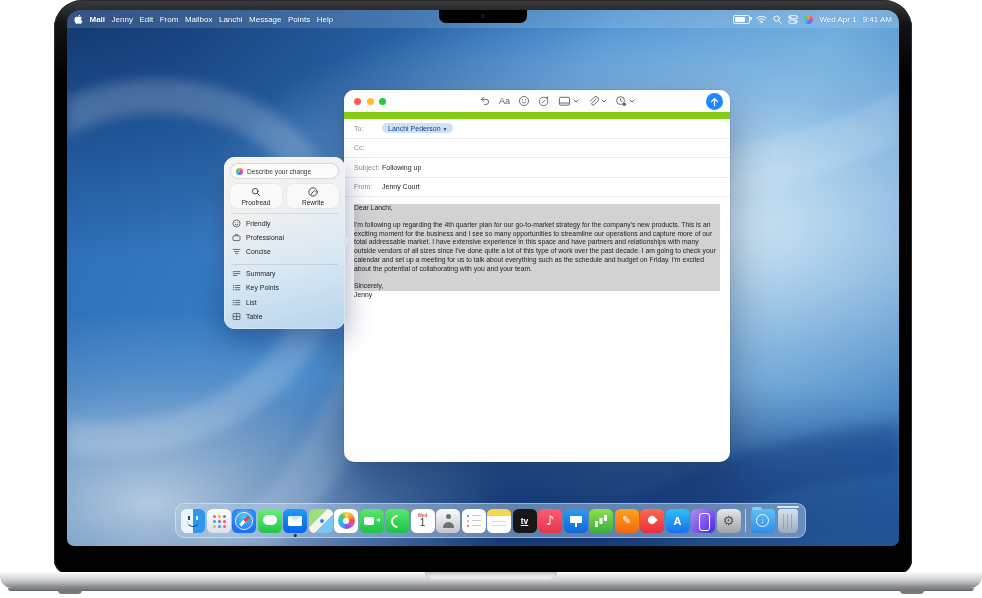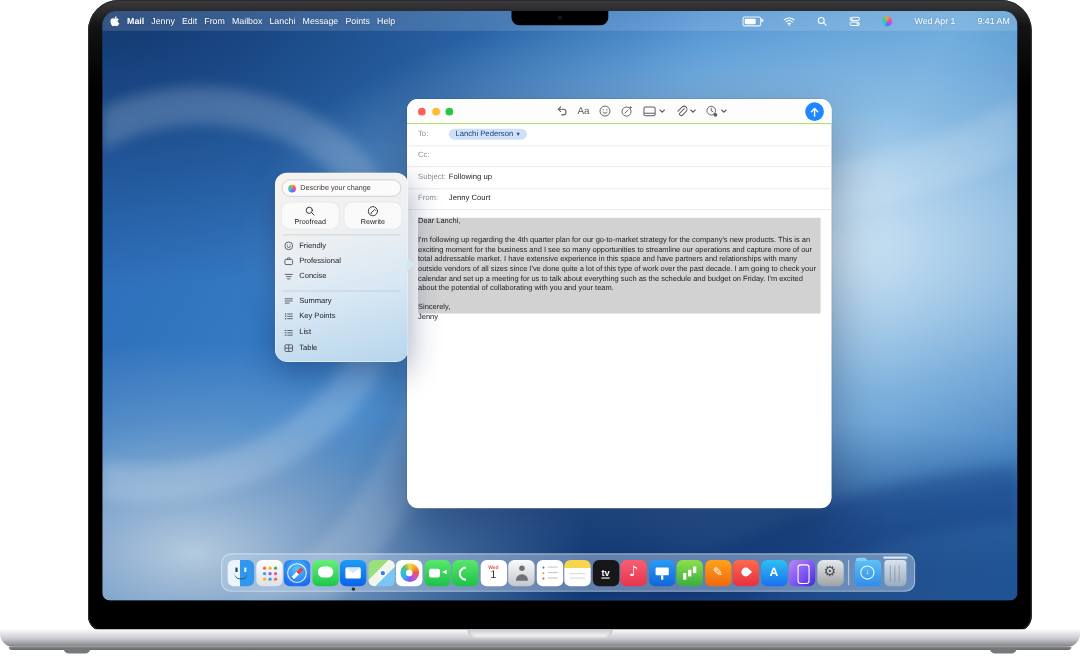--- a/index.html
+++ b/index.html
@@ -1,20 +1,20 @@
 <!DOCTYPE html>
 <html><head>
 <meta charset="utf-8">
 <style>
   html,body{margin:0;padding:0;background:#fff;width:982px;height:598px;overflow:hidden;
     font-family:"Liberation Sans","DejaVu Sans",sans-serif;-webkit-font-smoothing:antialiased;}
   .stage{position:relative;width:982px;height:598px;}
 
   
-  .bezel{position:absolute;left:80px;top:0;width:858px;height:574px;
+  .bezel{position:absolute;left:54px;top:0;width:858px;height:574px;
     background:linear-gradient(180deg,#3c3c3e 0%,#141416 4%,#000 14%);
     border-radius:28px 28px 14px 14px;box-shadow:inset 0 0 0 1px #2c2c2e;}
   .display{position:absolute;left:13px;top:10px;width:832px;height:536px;
     border-radius:13px 13px 7px 7px;overflow:hidden;
     background:
       radial-gradient(90% 65% at 76% 40%, rgba(222,238,248,.95) 0%, rgba(168,206,235,.55) 38%, rgba(120,170,215,0) 68%),
       radial-gradient(60% 50% at 10% 92%, rgba(196,214,230,.9) 0%, rgba(150,185,215,.35) 45%, rgba(150,185,215,0) 72%),
       radial-gradient(120% 85% at 0% 0%, #12386f 0%, rgba(18,56,111,0) 55%),
       radial-gradient(150% 55% at 55% 96%, #0a2c6a 0%, rgba(10,44,106,0) 52%),
       linear-gradient(118deg,#2a69b5 0%,#3c85cc 45%,#64a6da 70%,#2f6fb5 100%);}
@@ -33,21 +33,21 @@
   .foot{position:absolute;top:590px;width:24px;height:4px;background:#77787c;border-radius:0 0 4px 4px;}
   .foot.l{left:58px}.foot.r{left:900px}
 
   
   .menubar{position:absolute;left:0;top:0;width:100%;height:18px;z-index:40;
     background:rgba(255,255,255,.14);display:flex;align-items:center;padding:0 7px;box-sizing:border-box;
     color:#fff;font-size:8px;text-shadow:0 0 2px rgba(0,30,80,.25);}
   .mb-left{display:flex;align-items:center;gap:6.5px;}
   .mb-item{white-space:nowrap;cursor:default;}
   .mb-item.active{font-weight:700;}
-  .mb-right{margin-left:auto;display:flex;align-items:center;gap:20px;padding-left:40px;}
+  .mb-right{margin-left:auto;display:flex;align-items:center;gap:6px;padding-left:40px;}
   .sicon{display:flex;align-items:center;}
   .batt{width:15px;height:7px;border:1px solid rgba(255,255,255,.85);border-radius:2px;position:relative;}
   .batt::after{content:"";position:absolute;left:1px;top:1px;bottom:1px;width:10px;background:#fff;border-radius:1px;}
   .batt::before{content:"";position:absolute;right:-2.5px;top:1.5px;width:1.5px;height:3px;background:rgba(255,255,255,.85);border-radius:0 1px 1px 0;}
   .ai-dot{width:9px;height:9px;border-radius:50%;
     background:conic-gradient(#ff9d2b,#ff4f7b,#c049f0,#4a7bf7,#35c3f3,#39d27a,#ff9d2b);}
 
   
   .dock{position:absolute;left:108px;top:493px;height:33px;z-index:30;
     display:inline-flex;align-items:center;gap:1.5px;padding:0 5px;
@@ -121,21 +121,21 @@
   .dl-ring{width:11px;height:11px;border:1px solid rgba(255,255,255,.9);border-radius:50%;display:flex;align-items:center;justify-content:center;
     color:#fff;font-size:7px;line-height:7px;}
   .i-trash{background:linear-gradient(180deg,rgba(236,241,247,.85),rgba(168,179,194,.8));border-radius:3px 3px 5px 5px;width:20px !important;margin:0 2px;}
   .i-trash::before{content:"";position:absolute;left:-1px;top:-3px;width:22px;height:2.5px;background:rgba(228,233,240,.95);border-radius:1px;}
   .i-trash::after{content:"";position:absolute;left:5px;top:5px;width:1px;height:15px;background:rgba(120,130,145,.5);
     box-shadow:4px 0 0 rgba(120,130,145,.5),8px 0 0 rgba(120,130,145,.5);}
 
   
   .mailwin{position:absolute;left:277px;top:80px;width:386px;height:372px;z-index:20;
     background:#fff;border-radius:10px;box-shadow:0 18px 45px rgba(5,20,60,.4),0 0 0 0.5px rgba(0,0,0,.15);}
-  .titlebar{position:relative;height:22px;border-bottom:1px solid #84cc16;display:flex;align-items:center;border-radius:10px 10px 0 0;background:#fdfdfe;}
+  .titlebar{position:relative;height:22px;border-bottom:7px solid #84cc16;display:flex;align-items:center;border-radius:10px 10px 0 0;background:#fdfdfe;}
   .tl{display:flex;gap:5.5px;margin-left:10px;}
   .tl span{width:7px;height:7px;border-radius:50%;}
   .tl .c{background:#ff5f57}.tl .m{background:#febc2e}.tl .z{background:#28c840}
   .tb-icons{position:absolute;left:135px;display:flex;align-items:center;gap:8px;color:#5e5e63;}
   .tb-group{display:flex;align-items:center;gap:2px;color:#5e5e63;}
   .tb-aa{font-size:9px;font-weight:500;color:#5e5e63;}
   .sendbtn{position:absolute;right:7px;top:3px;width:17px;height:17px;border-radius:50%;background:#1f87ff;
     display:flex;align-items:center;justify-content:center;}
   .hdr-row{display:flex;align-items:center;height:18.5px;padding:0 10px;border-bottom:1px solid #ededef;font-size:7px;}
   .hdr-label{color:#8e8e93;width:28px;flex:0 0 auto;}

